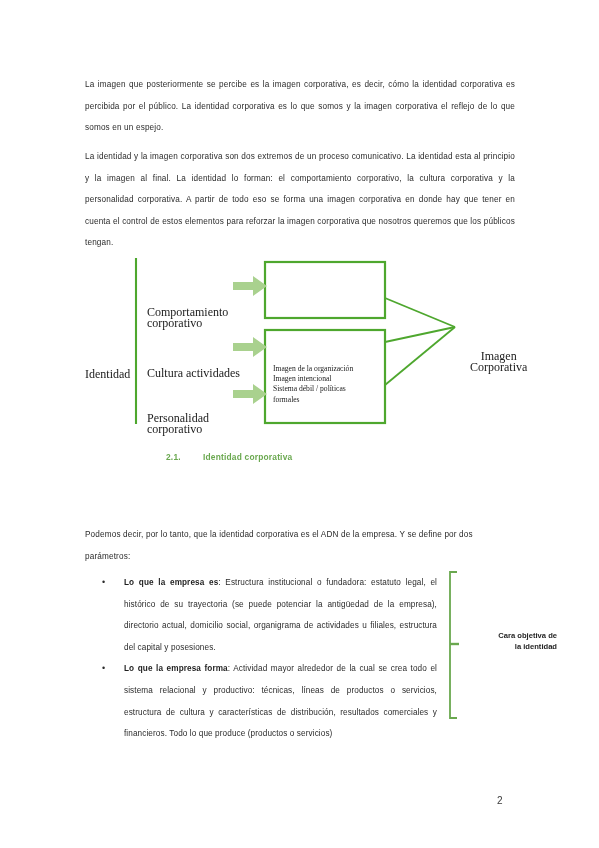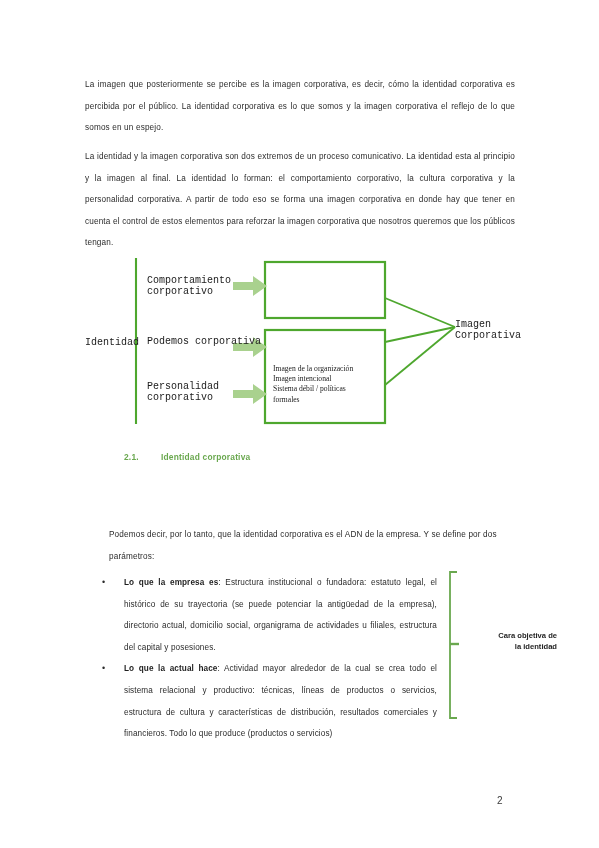--- a/index.html
+++ b/index.html
@@ -29,45 +29,46 @@
   .para {
     position: absolute;
     left: 85px;
     width: 430px;
     font-size: 8.2px;
     line-height: 21.5px;
     text-align: justify;
     color: #2b2b2b;
     letter-spacing: 0.15px;
   }
-  .para.last-left { text-align: left; margin-left: 24px; }
+  .para.last-left { text-align: left; }
 
   
   .diagram {
     position: absolute;
     left: 85px;
     top: 252px;
     width: 440px;
     height: 180px;
   }
   .diagram svg { position: absolute; left: 0; top: 0; }
 
   .dg-label {
     position: absolute;
-    font-family: Liberation Mono, monospace;
-    font-size: 10px;
+    font-family: Liberation Serif, serif;
+    font-size: 12px;
     line-height: 10.5px;
     color: #1a1a1a;
     white-space: pre-line;
+    margin-top: 31px;
   }
   .dg-identidad { left: 0px; top: 86px; }
   .dg-comport  { left: 62px; top: 24px; }
   .dg-cultura  { left: 62px; top: 85px; }
   .dg-personal { left: 62px; top: 130px; }
-  .dg-imgcorp  { left: 370px; top: 68px; }
+  .dg-imgcorp  { left: 385px; top: 68px; text-align: center; }
 
   .dg-box-text {
     position: absolute;
     font-family: "Liberation Serif", serif;
     font-size: 7.6px;
     line-height: 10.2px;
     color: #1a1a1a;
     white-space: pre-line;
   }
   .dg-box1-text { left: 188px; top: 20px; width: 110px; }
@@ -76,21 +77,21 @@
   
   .heading {
     position: absolute;
     left: 124px;
     top: 452px;
     font-size: 8.4px;
     font-weight: bold;
     color: #6aa84f;
     letter-spacing: 0.2px;
   }
-  .heading .h-num { display: inline-block; width: 37px; }
+  .heading .h-num { display: inline-block; width: 37px; margin-left: 42px; }
 
   
   .bullets {
     position: absolute;
     left: 97px;
     top: 572px;
     width: 340px;
   }
   .bullet-row {
     position: relative;
@@ -173,21 +174,21 @@
         <path d="M148 91 h20 v-6 l14 10 -14 10 v-6 h-20 z"></path>
       </g>
       <g fill="#a9d18e">
         <path d="M148 138 h20 v-6 l14 10 -14 10 v-6 h-20 z"></path>
       </g>
     </svg>
 
     <div class="dg-label dg-identidad">Identidad</div>
     <div class="dg-label dg-comport">Comportamiento
 corporativo</div>
-    <div class="dg-label dg-cultura">Podemos corporativa</div>
+    <div class="dg-label dg-cultura">Cultura actividades</div>
     <div class="dg-label dg-personal">Personalidad
 corporativo</div>
 
     <div class="dg-box-text dg-box2-text">Imagen de la organización
 Imagen intencional
 Sistema débil / políticas
 formales</div>
 
     <div class="dg-label dg-imgcorp">Imagen
 Corporativa</div>
@@ -200,21 +201,21 @@
 
   <div class="para last-left" style="top:524px;">Podemos decir, por lo tanto, que la identidad corporativa es el ADN de la empresa. Y se define por dos parámetros:</div>
 
   <div class="bullets">
     <div class="bullet-row">
       <span class="bullet-dot">•</span>
       <b>Lo que la empresa es</b><span>: Estructura institucional o fundadora: estatuto legal, el histórico de su trayectoria (se puede potenciar la antigüedad de la empresa), directorio actual, domicilio social, organigrama de actividades u filiales, estructura del capital y posesiones.</span>
     </div>
     <div class="bullet-row">
       <span class="bullet-dot">•</span>
-      <b>Lo que la actual hace</b><span>: Actividad mayor alrededor de la cual se crea todo el sistema relacional y productivo: técnicas, líneas de productos o servicios, estructura de cultura y características de distribución, resultados comerciales y financieros. Todo lo que produce (productos o servicios)</span>
+      <b>Lo que la empresa forma</b><span>: Actividad mayor alrededor de la cual se crea todo el sistema relacional y productivo: técnicas, líneas de productos o servicios, estructura de cultura y características de distribución, resultados comerciales y financieros. Todo lo que produce (productos o servicios)</span>
     </div>
   </div>
 
   <div class="brace-wrap">
     <svg width="110" height="160" viewBox="0 0 110 160">
       <path d="M10 4 L3 4 L3 76 L10 76 M3 76 L10 76 M3 76 L3 150 L10 150" fill="none" stroke="#6aa84f" stroke-width="1.8"></path>
       <line x1="3" y1="76" x2="12" y2="76" stroke="#6aa84f" stroke-width="2.4"></line>
     </svg>
     <div class="brace-caption">Cara objetiva de
 la identidad</div>

